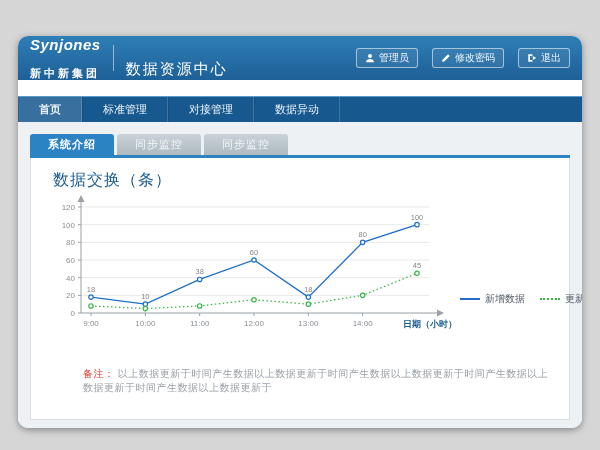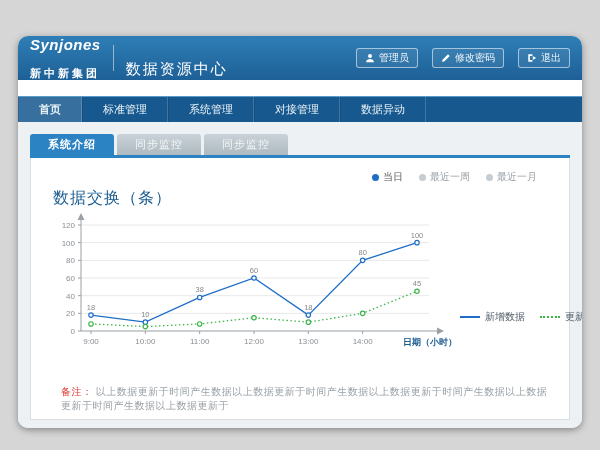--- a/index.html
+++ b/index.html
@@ -58,21 +58,21 @@
   .filter.active { color:#555; }
   .filter.active .dot { background:#1e6ec8; }
   .ylabel { color:#1b5c90; font-weight:normal; font-size:16px; margin:4px 0 2px 8px; letter-spacing:1px; }
   .chart-row { display:flex; }
   svg.chart text { font-family:"Liberation Sans","DejaVu Sans",sans-serif; }
   .series-legend { width:90px; padding-top:52px; display:flex; flex-direction:row; gap:15px;
     font-size:10px; color:#55606a; }
   .s-item { display:flex; align-items:center; cursor:pointer; white-space:nowrap; }
   .line { display:inline-block; width:20px; height:0; border-top:2px solid #1e6ec8; margin-right:5px; }
   .line.dotted { border-top:2px dotted #3cb54a; }
-  .note { font-size:10px; color:#9aa2a8; margin:14px 0 0 16px; letter-spacing:.5px; }
+  .note { font-size:10px; color:#9aa2a8; margin:14px 0 0 38px; letter-spacing:.5px; }
   .note .prefix { color:#e03a30; }
 </style>
 </head>
 <body>
 
 <div class="window">
 
   <header class="header">
     <div class="logo">
       <div class="logo-en">
@@ -109,47 +109,32 @@
             </svg>
         </span>
         <span>退出</span>
       </div>
     </div>
   </header>
 
   <nav class="nav">
     <div class="nav-item active">首页</div>
     <div class="nav-item">标准管理</div>
-    <div class="nav-item">系统管理</div>
     <div class="nav-item">对接管理</div>
     <div class="nav-item">数据异动</div>
   </nav>
 
   <div class="content">
     <div class="tabbar">
       <div class="tab active">系统介绍</div>
       <div class="tab">同步监控</div>
       <div class="tab">同步监控</div>
     </div>
 
     <div class="panel">
-      <div class="filters">
-        <div class="filter active">
-          <span class="dot"></span>
-          <span>当日</span>
-        </div>
-        <div class="filter">
-          <span class="dot"></span>
-          <span>最近一周</span>
-        </div>
-        <div class="filter">
-          <span class="dot"></span>
-          <span>最近一月</span>
-        </div>
-      </div>
 
       <div class="ylabel">数据交换（条）</div>
 
       <div class="chart-row">
         <svg class="chart" id="chart-svg" width="415" height="160" viewBox="0 0 415 160">
             <line x1="36" x2="384" y1="102.33333333333334" y2="102.33333333333334" stroke="#e9e9e9" stroke-width="1"></line>
             <line x1="36" x2="384" y1="84.66666666666667" y2="84.66666666666667" stroke="#e9e9e9" stroke-width="1"></line>
             <line x1="36" x2="384" y1="67" y2="67" stroke="#e9e9e9" stroke-width="1"></line>
             <line x1="36" x2="384" y1="49.33333333333334" y2="49.33333333333334" stroke="#e9e9e9" stroke-width="1"></line>
             <line x1="36" x2="384" y1="31.666666666666657" y2="31.666666666666657" stroke="#e9e9e9" stroke-width="1"></line>

